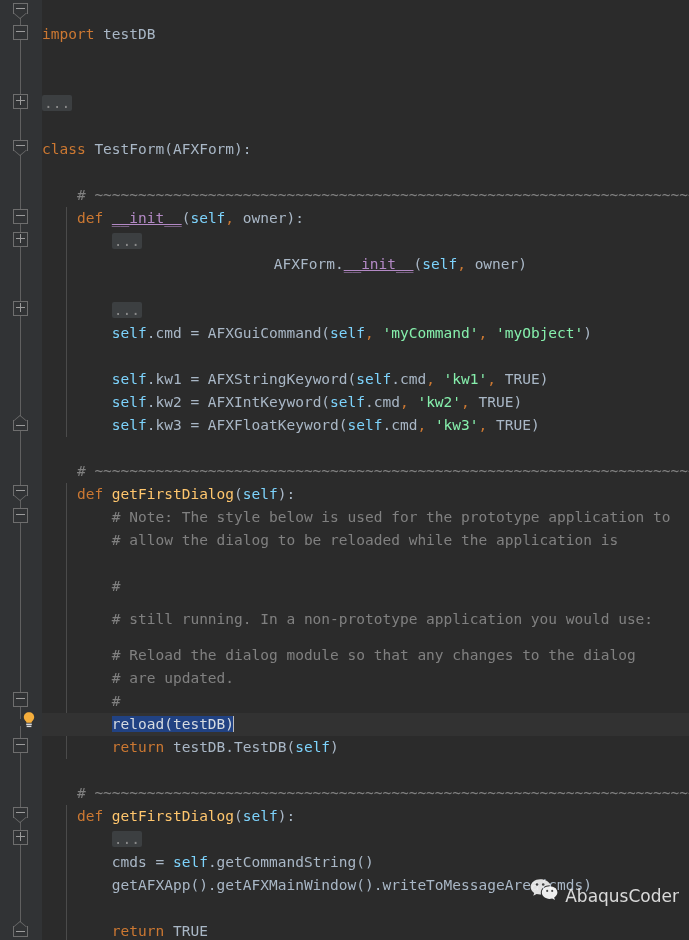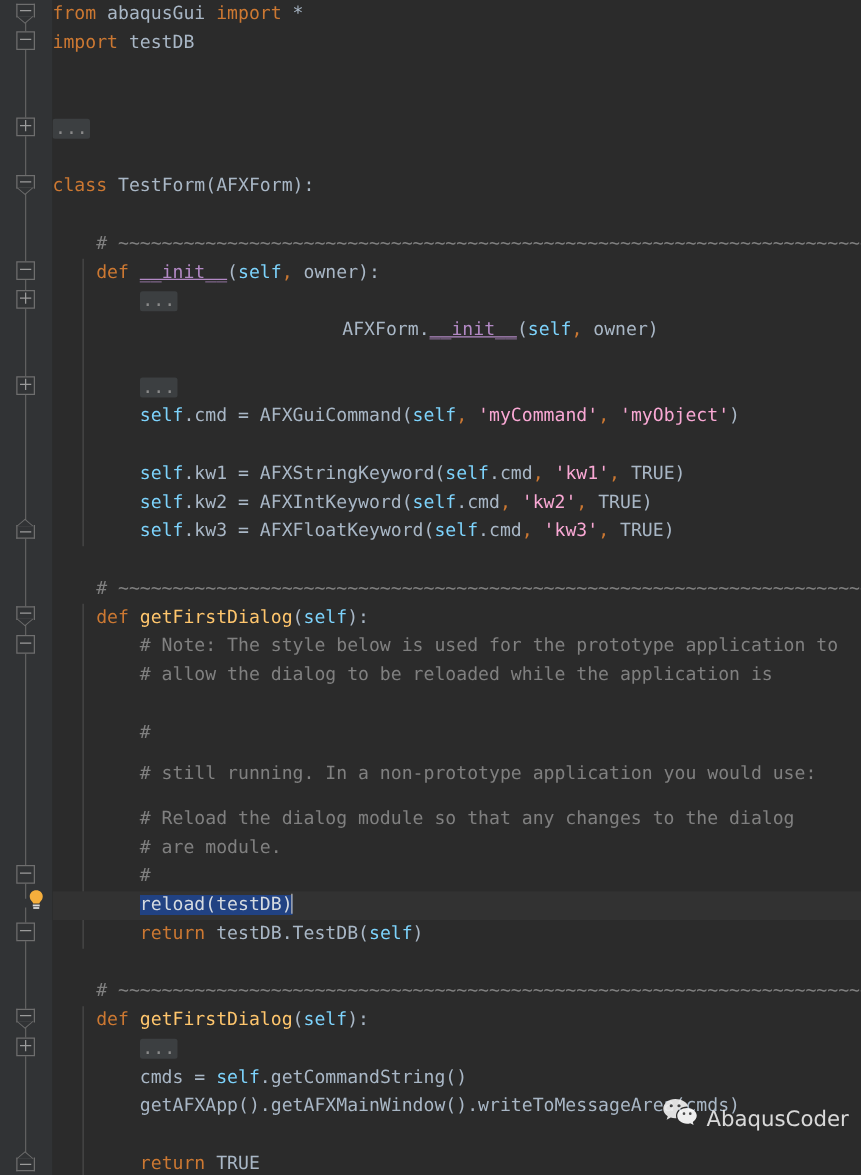--- a/index.html
+++ b/index.html
@@ -158,21 +158,21 @@
   .indent-guide {
     position: absolute;
     width: 1px;
     background: #4b4b4b;
   }
 
   
   .kw      { color: #cc7832; }
   .fn      { color: #ffc66d; }
   .self    { color: #7dd3fc; margin-top: 40px; }
-  .str     { color: #f9a8d4; }
+  .str     { color: #86efac; }
   .cmt     { color: #808080; }
   .dunder  { color: #b389c5; text-decoration: underline; }
   .plain   { color: #a9b7c6; }
   .comma   { color: #cc7832; }
 
   .fold-ph {
     background: #3c3f41;
     color: #8a8a8a;
     padding: 0 2px;
     border-radius: 2px;
@@ -296,21 +296,20 @@
           <path fill="#f5ae3c" d="M8 1.2c-3 0-5.2 2.1-5.2 4.9 0 1.8 0.9 3 1.8 4 0.5 0.6 0.8 1 0.9 1.6h5c0.1-0.6 0.4-1 0.9-1.6 0.9-1 1.8-2.2 1.8-4C13.2 3.3 11 1.2 8 1.2z"></path>
           <rect x="5.2" y="12.6" width="5.6" height="1.5" fill="#d9d9d9"></rect>
           <rect x="5.6" y="14.7" width="4.8" height="1.4" fill="#d9d9d9"></rect>
         </svg></div>
     </div>
 
   <div class="code-area" id="code-area">
       <div class="indent-guide" style="left: 24px; top: 207px; height: 230px;"></div>
       <div class="indent-guide" style="left: 24px; top: 483px; height: 276px;"></div>
       <div class="indent-guide" style="left: 24px; top: 805px; height: 135px;"></div>
-      <div class="code-line" style="top: 0px;"><span class="txt kw">from </span><span class="txt plain">abaqusGui </span><span class="txt kw">import </span><span class="txt plain">*</span></div>
       <div class="code-line" style="top: 23px;"><span class="txt kw">import </span><span class="txt plain">testDB</span></div>
       <div class="code-line" style="top: 46px;"></div>
       <div class="code-line" style="top: 69px;"></div>
       <div class="code-line" style="top: 92px;"><span class="txt fold-ph">...</span></div>
       <div class="code-line" style="top: 115px;"></div>
       <div class="code-line" style="top: 138px;"><span class="txt kw">class </span><span class="txt plain">TestForm</span><span class="txt plain">(AFXForm):</span></div>
       <div class="code-line" style="top: 161px;"></div>
       <div class="code-line" style="top: 184px;"><span class="txt cmt">    # ~~~~~~~~~~~~~~~~~~~~~~~~~~~~~~~~~~~~~~~~~~~~~~~~~~~~~~~~~~~~~~~~~~~~~</span></div>
       <div class="code-line" style="top: 207px;"><span class="txt plain">    </span><span class="txt kw">def </span><span class="txt dunder">__init__</span><span class="txt plain">(</span><span class="txt self">self</span><span class="txt comma">,</span><span class="txt plain"> owner):</span></div>
       <div class="code-line" style="top: 230px;"><span class="txt plain">        </span><span class="txt fold-ph">...</span></div>
@@ -324,21 +323,21 @@
       <div class="code-line" style="top: 414px;"><span class="txt plain">        </span><span class="txt self">self</span><span class="txt plain">.kw3 = AFXFloatKeyword(</span><span class="txt self">self</span><span class="txt plain">.cmd</span><span class="txt comma">,</span><span class="txt plain"> </span><span class="txt str">'kw3'</span><span class="txt comma">,</span><span class="txt plain"> TRUE)</span></div>
       <div class="code-line" style="top: 437px;"></div>
       <div class="code-line" style="top: 460px;"><span class="txt cmt">    # ~~~~~~~~~~~~~~~~~~~~~~~~~~~~~~~~~~~~~~~~~~~~~~~~~~~~~~~~~~~~~~~~~~~~~</span></div>
       <div class="code-line" style="top: 483px;"><span class="txt plain">    </span><span class="txt kw">def </span><span class="txt fn">getFirstDialog</span><span class="txt plain">(</span><span class="txt self">self</span><span class="txt plain">):</span></div>
       <div class="code-line" style="top: 506px;"><span class="txt cmt">        # Note: The style below is used for the prototype application to</span></div>
       <div class="code-line" style="top: 529px;"><span class="txt cmt">        # allow the dialog to be reloaded while the application is</span></div>
       <div class="code-line" style="top: 560px; margin-top: 48px;"><span class="txt cmt">        # still running. In a non-prototype application you would use:</span></div>
       <div class="code-line" style="top: 575px;"><span class="txt cmt">        #</span></div>
       <div class="code-line" style="top: 621px;"></div>
       <div class="code-line" style="top: 644px;"><span class="txt cmt">        # Reload the dialog module so that any changes to the dialog</span></div>
-      <div class="code-line" style="top: 667px;"><span class="txt cmt">        # are module.</span></div>
+      <div class="code-line" style="top: 667px;"><span class="txt cmt">        # are updated.</span></div>
       <div class="code-line" style="top: 690px;"><span class="txt cmt">        #</span></div>
       <div class="code-line caret-line" style="top: 713px;"><span class="txt plain">        </span><span class="txt sel">reload(testDB)</span><span class="caret"></span></div>
       <div class="code-line" style="top: 736px;"><span class="txt plain">        </span><span class="txt kw">return </span><span class="txt plain">testDB.TestDB(</span><span class="txt self">self</span><span class="txt plain">)</span></div>
       <div class="code-line" style="top: 759px;"></div>
       <div class="code-line" style="top: 782px;"><span class="txt cmt">    # ~~~~~~~~~~~~~~~~~~~~~~~~~~~~~~~~~~~~~~~~~~~~~~~~~~~~~~~~~~~~~~~~~~~~~</span></div>
       <div class="code-line" style="top: 805px;"><span class="txt plain">    </span><span class="txt kw">def </span><span class="txt fn">getFirstDialog</span><span class="txt plain">(</span><span class="txt self">self</span><span class="txt plain">):</span></div>
       <div class="code-line" style="top: 828px;"><span class="txt plain">        </span><span class="txt fold-ph">...</span></div>
       <div class="code-line" style="top: 851px;"><span class="txt plain">        cmds = </span><span class="txt self">self</span><span class="txt plain">.getCommandString()</span></div>
       <div class="code-line" style="top: 874px;"><span class="txt plain">        getAFXApp().getAFXMainWindow().writeToMessageArea(cmds)</span></div>
       <div class="code-line" style="top: 920px;"><span class="txt plain">        </span><span class="txt kw">return </span><span class="txt plain">TRUE</span></div>

